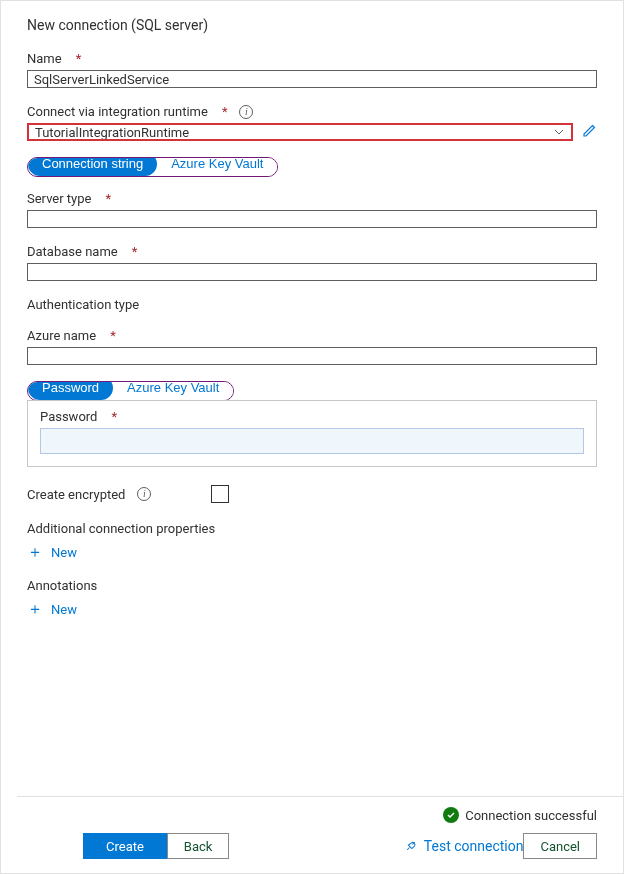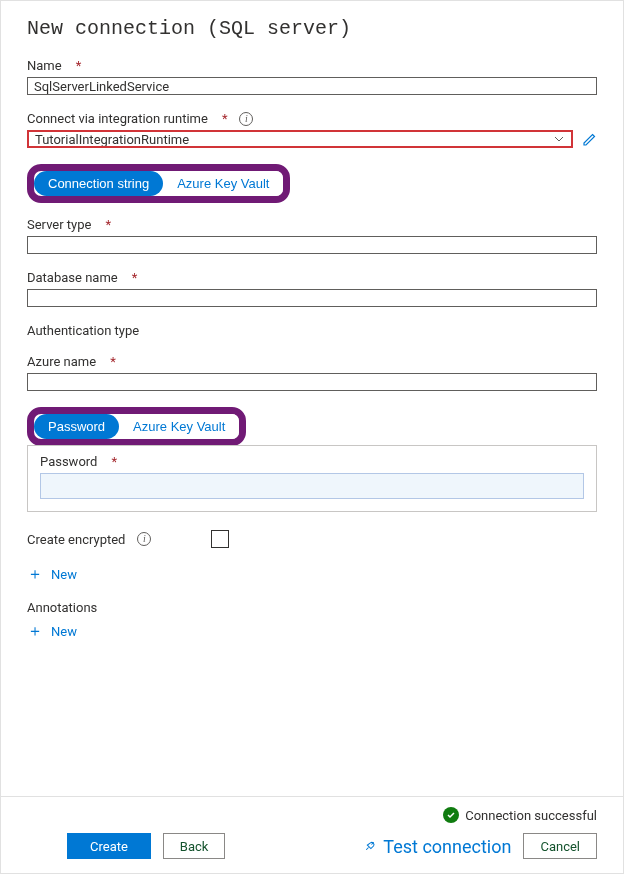--- a/index.html
+++ b/index.html
@@ -14,25 +14,24 @@
     overflow: hidden;
   }
   .panel {
     border: 1px solid #e1e1e1;
     width: 624px;
     height: 874px;
     position: relative;
     padding: 14px 26px 0 26px;
   }
   .title {
-    font-size: 20px;
+    font-size: 14px;
     font-weight: 400;
     color: #323130;
     margin: 2px 0 18px 0;
-    font-family: Liberation Mono, monospace;
   }
   .field-group { margin-bottom: 16px; }
   .label {
     font-size: 13px;
     color: #323130;
     margin-bottom: 4px;
     display: flex;
     align-items: center;
     gap: 12px;
   }
@@ -55,47 +54,48 @@
     top: 50%;
     transform: translateY(-50%);
     pointer-events: none;
     color: #605e5c;
   }
   textarea.text-input {
     height: 56px;
     padding: 4px 6px;
     resize: vertical;
   }
-  .ir-row { display: flex; align-items: flex-end; gap: 8px; }
+  .ir-row { display: flex; align-items: flex-start; gap: 8px; }
   .ir-row .select-wrap { flex: 1; }
   .ir-highlight .select-input {
     border: 2px solid #d13438;
   }
   .edit-icon { color: #0078d4; cursor: pointer; }
   .info-icon {
     display: inline-flex;
     align-items: center;
     justify-content: center;
     width: 14px; height: 14px;
     border: 1px solid #605e5c;
     border-radius: 50%;
     font-size: 10px;
     color: #605e5c;
     line-height: 1;
     font-style: italic;
     font-family: Georgia, serif;
   }
   .pill-group {
     display: flex;
-    border: 7px solid #701a75;
+    border: 1px solid #701a75;
     border-radius: 14px;
     overflow: hidden;
     width: max-content;
-    height: 39px;
+    height: 20px;
     margin: 4px 0 14px 0;
+    align-items: flex-end;
   }
   .pill {
     padding: 0 14px;
     font-size: 13px;
     line-height: 24px;
     background: #fff;
     color: #0078d4;
     cursor: pointer;
     border: none;
   }
@@ -140,21 +140,21 @@
     font-size: 13px;
     margin-bottom: 18px;
   }
   .plus {
     font-size: 16px;
     line-height: 1;
     color: #0078d4;
   }
   .footer {
     position: absolute;
-    left: 0; right: 0; bottom: 0;
+    left: 16px; right: 0; bottom: 0;
     border-top: 1px solid #e1e1e1;
     padding: 10px 26px 14px 26px;
     margin-top: 46px;
   }
   .status-row {
     display: flex;
     justify-content: flex-end;
     align-items: center;
     gap: 6px;
     margin-bottom: 10px;
@@ -167,21 +167,21 @@
     background: #107c10;
     display: flex;
     align-items: center;
     justify-content: center;
     color: #fff;
     font-size: 11px;
   }
   .btn-row {
     display: flex;
     align-items: center;
-    gap: 12px;
+    gap: 0;
     padding-left: 40px;
   }
   .btn {
     height: 26px;
     padding: 0 16px;
     font-size: 13px;
     border: 1px solid #8a8886;
     background: #fff;
     color: #14532d;
     cursor: pointer;
@@ -193,21 +193,21 @@
     color: #fff;
     padding: 0 22px;
   }
   .spacer { flex: 1; }
   .test-link {
     display: flex;
     align-items: center;
     gap: 6px;
     color: #0078d4;
     cursor: pointer;
-    font-size: 18px;
+    font-size: 14px;
   }
   svg { display: block; }
 </style>
 </head>
 <body>
 
 <div class="panel">
 
   <div class="title">New connection (SQL server)</div>
 
@@ -289,20 +289,21 @@
   </div>
 
   <div class="always-row">
     <div class="label" style="margin:0;">
       <span>Create encrypted</span>
       <span class="info-icon">i</span>
     </div>
     <div class="checkbox"></div>
   </div>
 
+  <div class="section-label">Additional connection properties</div>
   <div class="add-row">
     <span class="plus">＋</span>
     <span>New</span>
   </div>
 
   <div class="section-label">Annotations</div>
   <div class="add-row">
     <span class="plus">＋</span>
     <span>New</span>
   </div>

